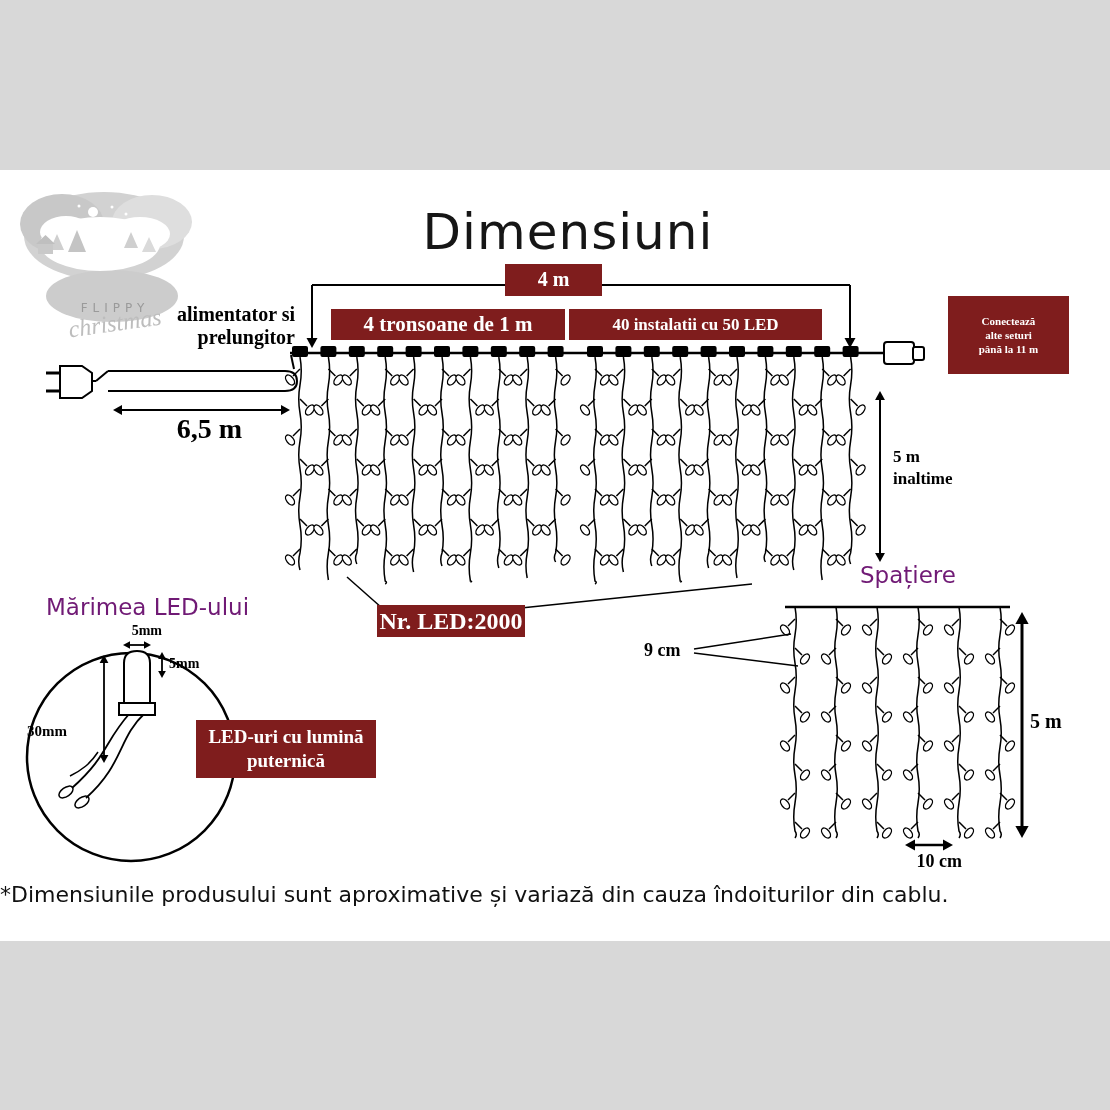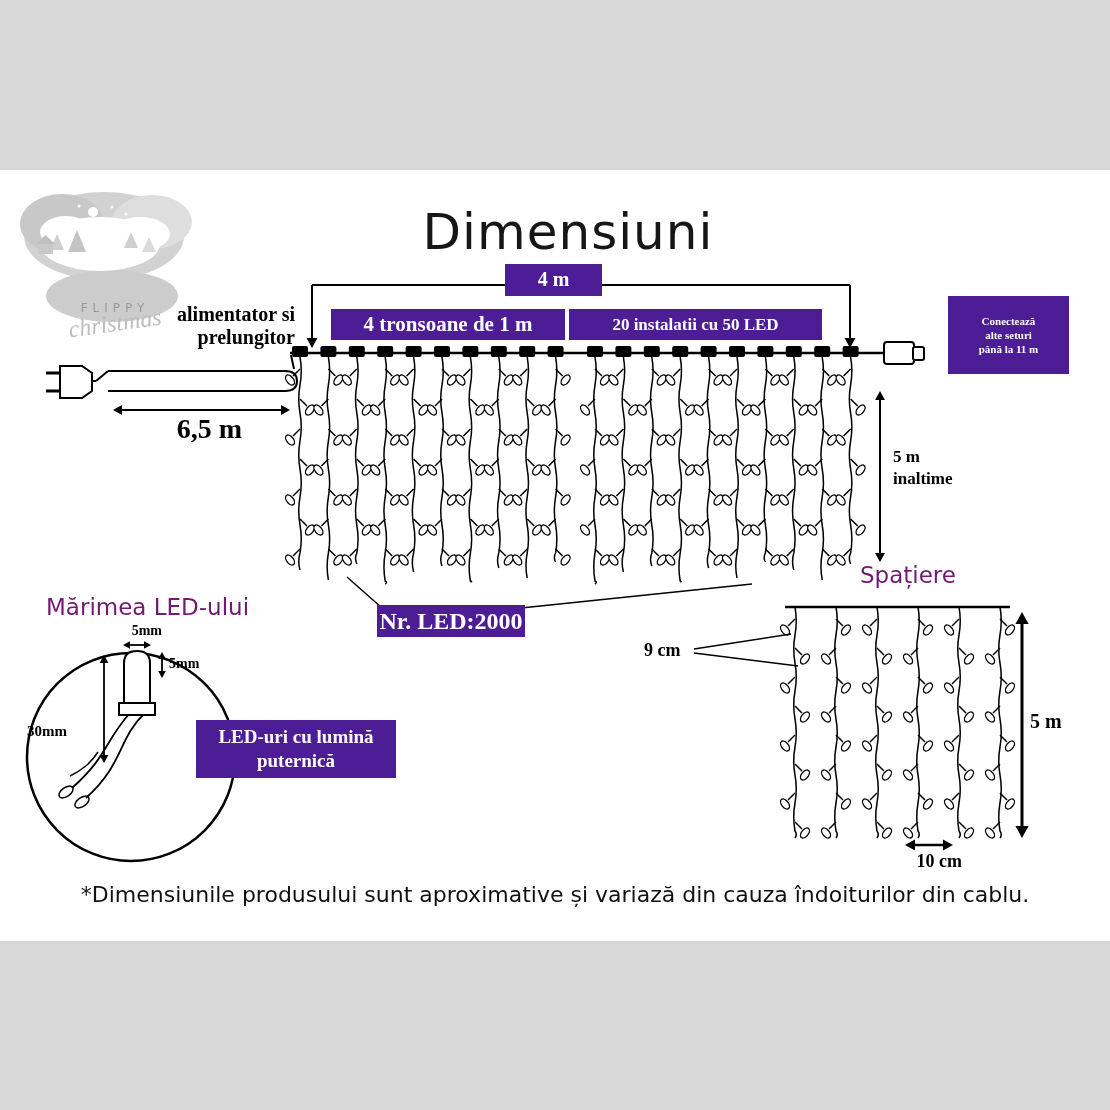--- a/index.html
+++ b/index.html
@@ -4,24 +4,24 @@
 <style>
   *{margin:0;padding:0;box-sizing:border-box}
   html,body{width:1110px;height:1110px}
   body{position:relative;background:#d8d8d8;font-family:"DejaVu Sans","Liberation Sans",sans-serif;overflow:hidden}
   .content{position:absolute;left:0;top:170px;width:1110px;height:771px;background:#ffffff}
   #art{position:absolute;left:0;top:0}
   .lbl{position:absolute;color:#000}
   .serifbold{font-family:"Liberation Serif",serif;font-weight:bold}
   .pre{white-space:pre-line}
   .center{text-align:right}
-  .blackbox{position:absolute;background:#4c1d95;color:#fff;font-family:"Liberation Serif",serif;font-weight:bold;
+  .blackbox{position:absolute;background:#7f1d1d;color:#fff;font-family:"Liberation Serif",serif;font-weight:bold;
             display:flex;align-items:center;justify-content:center;text-align:center;white-space:pre-line;line-height:1.28}
   .page-title{position:absolute;left:13px;top:203px;width:100%;text-align:center;font-size:50px;color:#161616;letter-spacing:1px}
-  .footnote{position:absolute;left:0;top:882px;width:100%;text-align:center;font-size:22px;color:#111}
+  .footnote{position:absolute;left:0;top:882px;width:100%;font-size:22px;color:#111}
   .sechead{font-size:23px;color:#701a75}
   .logo-flippy{position:absolute;left:60px;top:301px;width:110px;text-align:center;font-size:12px;color:#9a9a9a;letter-spacing:5px}
   .logo-script{position:absolute;left:40px;top:310px;width:150px;text-align:center;font-family:"Liberation Serif",serif;
                font-style:italic;font-size:24px;color:#bdbdbd;transform:rotate(-8deg)}
 </style>
 </head>
 <body>
 
 <div class="content"></div>
 
@@ -547,29 +547,29 @@
 <div class="logo-script">christmas</div>
 
 <div class="lbl serifbold pre center" style="left:135px;top:303px;width:160px;font-size:20px;line-height:1.15">alimentator si
 prelungitor</div>
 <div class="lbl serifbold center" style="left:158px;top:413px;width:84px;font-size:28px">6,5 m</div>
 <div class="lbl serifbold pre" style="left:893px;top:446px;font-size:17px;line-height:1.3">5 m
 inaltime</div>
 
 <div class="blackbox" style="left:505px;top:264px;width:97px;height:32px;font-size:20px">4 m</div>
 <div class="blackbox" style="left:331px;top:309px;width:234px;height:31px;font-size:21px">4 tronsoane de 1 m</div>
-<div class="blackbox" style="left:569px;top:309px;width:253px;height:31px;font-size:17px">20 instalatii cu 50 LED</div>
+<div class="blackbox" style="left:569px;top:309px;width:253px;height:31px;font-size:17px">40 instalatii cu 50 LED</div>
 <div class="blackbox" style="left:948px;top:296px;width:121px;height:78px;font-size:11px">Conectează
 alte seturi
 până la 11 m</div>
 <div class="blackbox" style="left:377px;top:605px;width:148px;height:32px;font-size:24px">Nr. LED:2000</div>
 
 <div class="lbl sechead" style="left:860px;top:562px">Spațiere</div>
 <div class="lbl serifbold" style="left:644px;top:640px;font-size:18px">9 cm</div>
 <div class="lbl serifbold center" style="left:898px;top:851px;width:64px;font-size:18px">10 cm</div>
 <div class="lbl serifbold" style="left:1030px;top:710px;font-size:20px">5 m</div>
 
 <div class="lbl sechead" style="left:46px;top:594px">Mărimea LED-ului</div>
 <div class="lbl serifbold center" style="left:112px;top:623px;width:50px;font-size:14px">5mm</div>
 <div class="lbl serifbold" style="left:169px;top:656px;font-size:14px">5mm</div>
 <div class="lbl serifbold" style="left:27px;top:723px;font-size:15px">30mm</div>
-<div class="blackbox" style="left:196px;top:720px;width:200px;height:58px;font-size:19px">LED-uri cu lumină
+<div class="blackbox" style="left:196px;top:720px;width:180px;height:58px;font-size:19px">LED-uri cu lumină
 puternică</div>
 
 </body></html>

